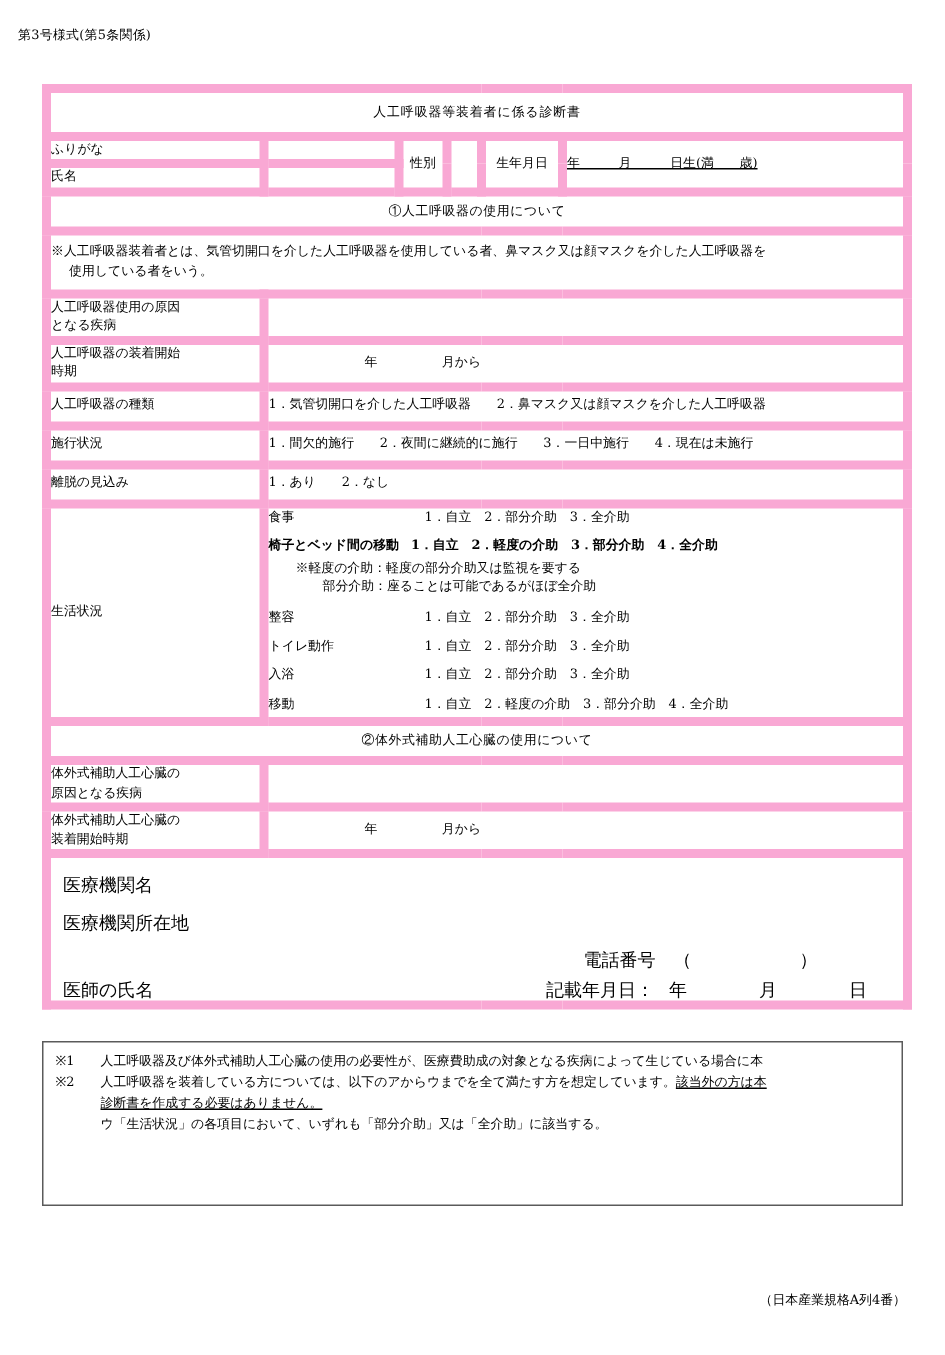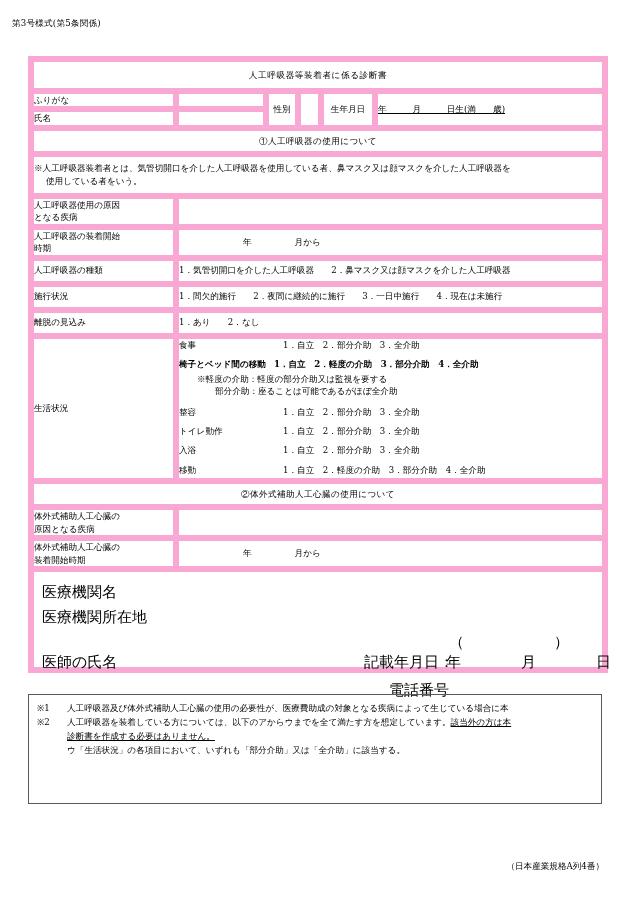--- a/index.html
+++ b/index.html
@@ -119,21 +119,21 @@
   }
 
   
   .inst-cell {
     padding: 0;
     height: 95px;
     position: relative;
   }
   .inst-line {
     position: absolute;
-    font-size: 15px;
+    font-size: 12px;
     white-space: nowrap;
   }
 
   
   .footbox {
     position: absolute;
     left: 28px;
     top: 694px;
     width: 574px;
     height: 110px;
@@ -306,21 +306,21 @@
         <div>体外式補助人工心臓の</div>
         <div>装着開始時期</div>
       </td>
       <td colspan="5" class="pad" style="padding-left:64px">年　　　　　月から</td>
     </tr>
 
     <tr>
       <td colspan="7" class="inst-cell">
         <div class="inst-line" style="left:8px; top:10px;">医療機関名</div>
         <div class="inst-line" style="left:8px; top:35px;">医療機関所在地</div>
-        <div class="inst-line" style="left:355px; top:60px;margin-top:48px;">電話番号</div>
+        <div class="inst-line" style="left:355px; top:60px;">電話番号</div>
         <div class="inst-line" style="left:415px; top:60px;">（　　　　　　）</div>
         <div class="inst-line" style="left:8px; top:80px;">医師の氏名</div>
         <div class="inst-line" style="left:330px; top:80px;">記載年月日：</div>
         <div class="inst-line" style="left:412px; top:80px;">年　　　　月　　　　日</div>
       </td>
     </tr>
 
   </tbody>
     </table>
 

